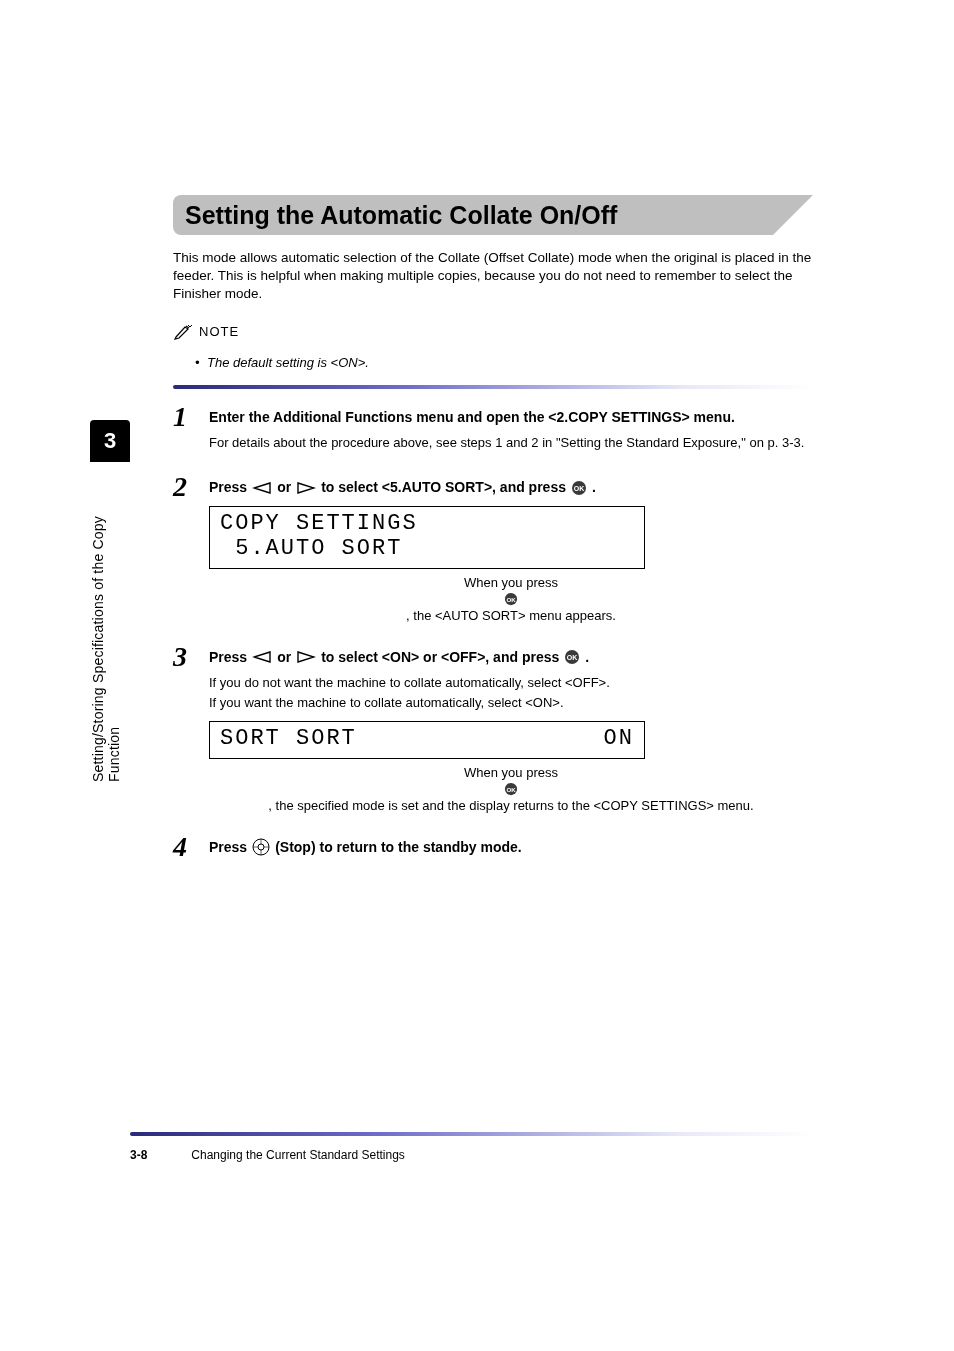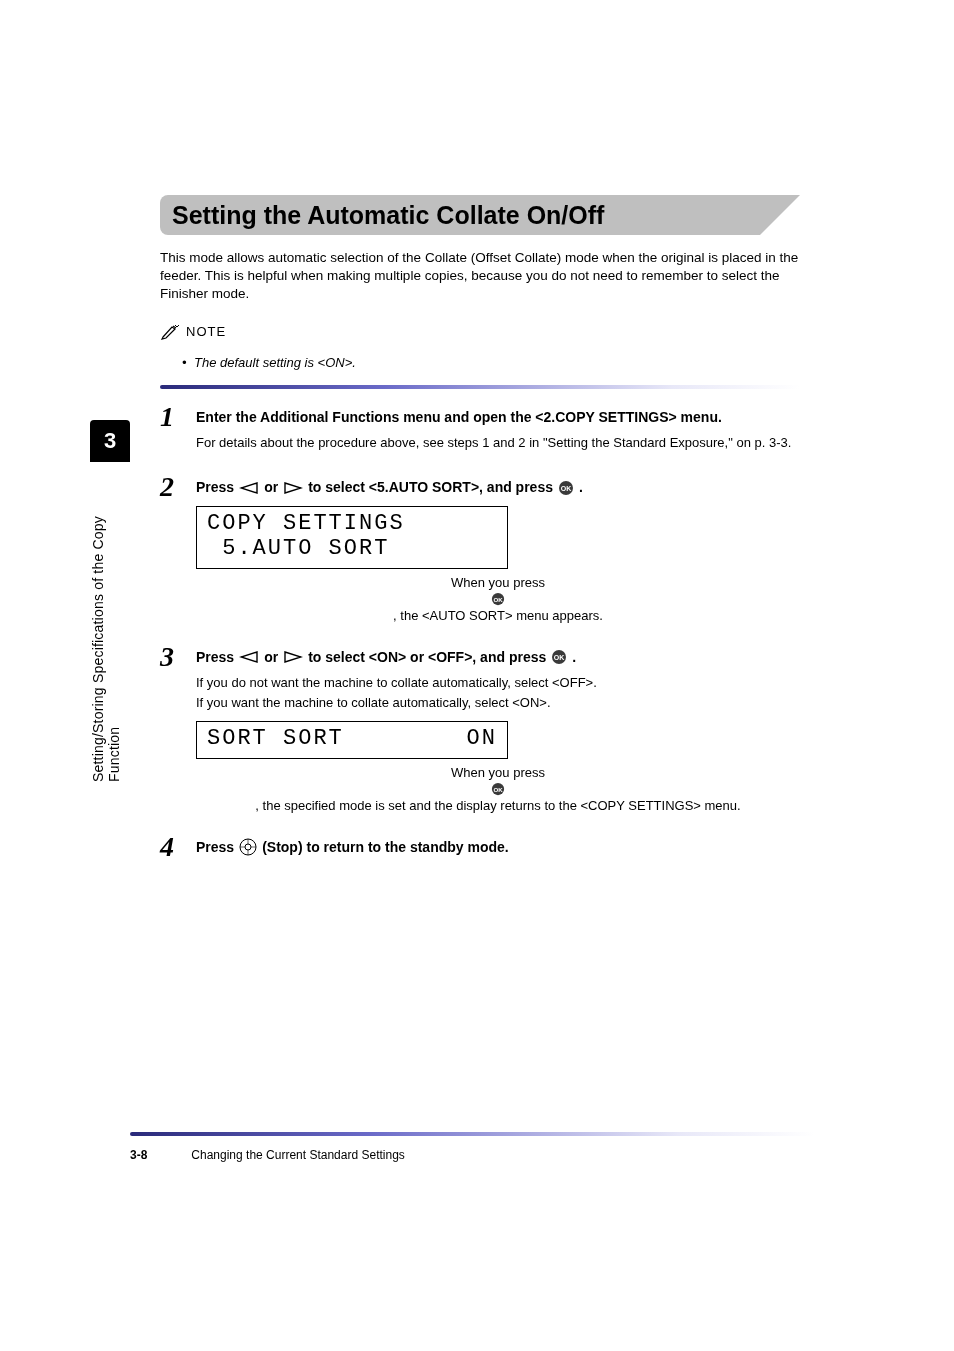--- a/index.html
+++ b/index.html
@@ -5,21 +5,21 @@
   * { box-sizing: border-box; margin: 0; padding: 0; }
   html, body { width: 954px; height: 1351px; background: #fff; font-family: Arial, Helvetica, sans-serif; color: #000; }
   .page { position: relative; width: 954px; height: 1351px; }
 
   
   .side-tab { position: absolute; left: 90px; top: 420px; width: 40px; }
   .tab-num-box { background: #000; color: #fff; width: 40px; height: 42px; display: flex; align-items: center; justify-content: center; font-size: 22px; font-weight: bold; border-top-left-radius: 4px; border-top-right-radius: 4px; }
   .tab-label { writing-mode: vertical-rl; transform: rotate(180deg); font-size: 14px; letter-spacing: 0.2px; padding-top: 10px; height: 330px; display: flex; align-items: center; justify-content: flex-end; }
 
   
-  .content { position: absolute; left: 160px; top: 195px; width: 640px; }
+  .content { position: absolute; left: 173px; top: 195px; width: 640px; }
 
   
   .heading-bar { position: relative; display: flex; align-items: center; height: 40px; margin-bottom: 14px; }
   .heading-bg { position: absolute; inset: 0; display: flex; }
   .heading-bg-left { background: #bfbfbf; flex: 1; border-top-left-radius: 8px; border-bottom-left-radius: 8px; }
   .heading-bg-right { width: 0; height: 0; border-top: 40px solid #bfbfbf; border-right: 40px solid transparent; }
   .heading-text { position: relative; font-size: 25px; font-weight: bold; padding-left: 12px; }
 
   .intro { font-size: 13.5px; line-height: 1.35; margin-bottom: 20px; }
 
@@ -35,21 +35,21 @@
 
   
   .step { position: relative; padding-left: 36px; margin-bottom: 24px; }
   .step-num { position: absolute; left: 0; top: -6px; font-family: "Times New Roman", serif; font-style: italic; font-weight: bold; font-size: 28px; }
   .step-title { font-size: 14px; font-weight: bold; line-height: 1.5; display: flex; flex-wrap: wrap; align-items: center; gap: 2px; }
   .step-title .inline-icon { margin: 0 3px; display: inline-flex; }
   .step-body { font-size: 13px; line-height: 1.45; margin-top: 6px; }
   .step-body p { margin-bottom: 2px; }
 
   
-  .lcd { border: 1px solid #000; padding: 4px 10px 6px 10px; font-family: "Courier New", monospace; font-size: 22px; letter-spacing: 2px; line-height: 1.15; margin: 8px 0 6px 0; width: 312px; white-space: pre; }
+  .lcd { border: 1px solid #000; padding: 4px 10px 6px 10px; font-family: "Courier New", monospace; font-size: 22px; letter-spacing: 2px; line-height: 1.15; margin: 8px 0 6px 0; width: 436px; white-space: pre; }
   .lcd.wide { display: flex; justify-content: space-between; }
   .lcd .lcd-left, .lcd .lcd-right { font-family: "Courier New", monospace; }
   .after-lcd { font-size: 13px; display: flex; flex-wrap: wrap; align-items: center; gap: 2px; margin-top: 4px; flex-direction: column; }
 
   .inline-icon svg { display: block; }
 
   
   .footer-rule { position: absolute; left: 130px; top: 1132px; width: 685px; height: 4px; background: linear-gradient(to right, #2a2a7a, #6a6ac8 35%, #e8e8f8 80%, #ffffff); border-radius: 2px; }
   .footer { position: absolute; left: 130px; top: 1148px; width: 685px; font-size: 12px; display: flex; align-items: baseline; gap: 44px; }
   .footer .pg { font-weight: bold; }

